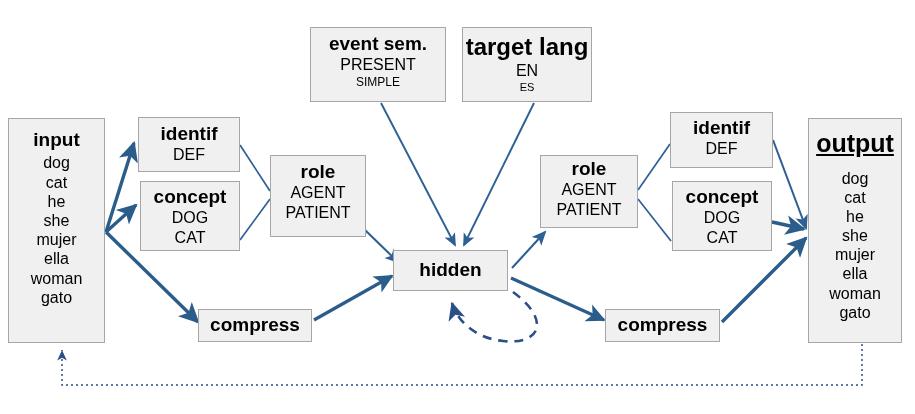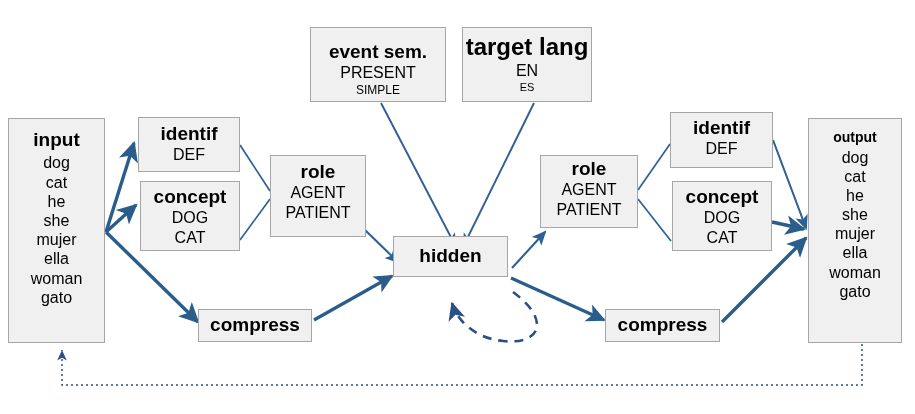--- a/index.html
+++ b/index.html
@@ -170,33 +170,33 @@
   <div class="node center" style="left:270px; top:155px; width:96px; height:82px; padding-top:5px;">
     <div class="title" style="font-size:19px;">role</div>
     <div class="item" style="font-size:16px;">AGENT</div>
     <div class="item" style="font-size:16px;">PATIENT</div>
   </div>
 
   <div class="node single" style="left:198px; top:309px; width:114px; height:33px;">
     <div class="title" style="font-size:19px;">compress</div>
   </div>
 
-  <div class="node center" style="left:310px; top:27px; width:136px; height:75px; padding-top:13px;">
+  <div class="node center" style="left:310px; top:27px; width:136px; height:75px; padding-top:5px;">
     <div class="title" style="font-size:19px;">event sem.</div>
     <div class="item" style="font-size:16px;">PRESENT</div>
     <div class="item" style="font-size:12px;">SIMPLE</div>
   </div>
 
   <div class="node center" style="left:462px; top:27px; width:130px; height:75px; padding-top:5px;">
     <div class="title" style="font-size:24px;">target lang</div>
     <div class="item" style="font-size:16px;">EN</div>
     <div class="item" style="font-size:11px;">ES</div>
   </div>
 
-  <div class="node single" style="left:393px; top:236px; width:115px; height:41px;">
+  <div class="node single" style="left:393px; top:250px; width:115px; height:41px;">
     <div class="title" style="font-size:19px;">hidden</div>
   </div>
 
   <div class="node center" style="left:540px; top:155px; width:98px; height:73px; padding-top:2px;">
     <div class="title" style="font-size:19px;">role</div>
     <div class="item" style="font-size:16px;">AGENT</div>
     <div class="item" style="font-size:16px;">PATIENT</div>
   </div>
 
   <div class="node center" style="left:670px; top:112px; width:103px; height:56px; padding-top:4px;">
@@ -208,21 +208,21 @@
     <div class="title" style="font-size:19px;">concept</div>
     <div class="item" style="font-size:16px;">DOG</div>
     <div class="item" style="font-size:16px;">CAT</div>
   </div>
 
   <div class="node single" style="left:605px; top:309px; width:115px; height:33px;">
     <div class="title" style="font-size:19px;">compress</div>
   </div>
 
   <div class="node list" style="left:808px; top:118px; width:94px; height:225px; padding-top:10px;">
-    <div class="title" style="font-size:14px; margin-bottom:2px;">output</div>
+    <div class="title" style="font-size:25px; margin-bottom:10px;text-decoration:underline;">output</div>
     <div class="item" style="font-size:16px;">dog</div>
     <div class="item" style="font-size:16px;">cat</div>
     <div class="item" style="font-size:16px;">he</div>
     <div class="item" style="font-size:16px;">she</div>
     <div class="item" style="font-size:16px;">mujer</div>
     <div class="item" style="font-size:16px;">ella</div>
     <div class="item" style="font-size:16px;">woman</div>
     <div class="item" style="font-size:16px;">gato</div>
   </div>
 

